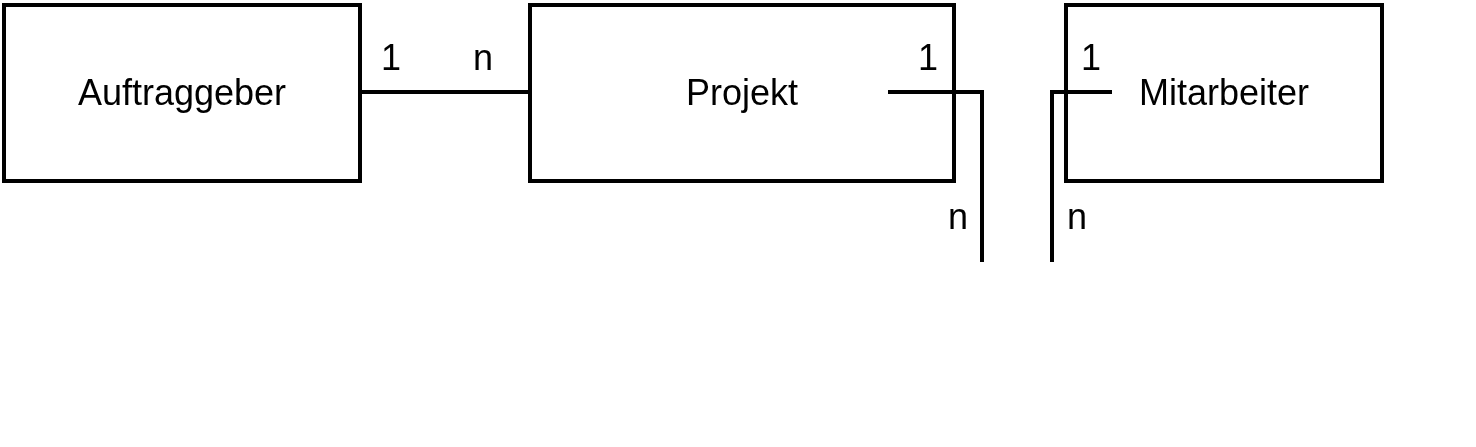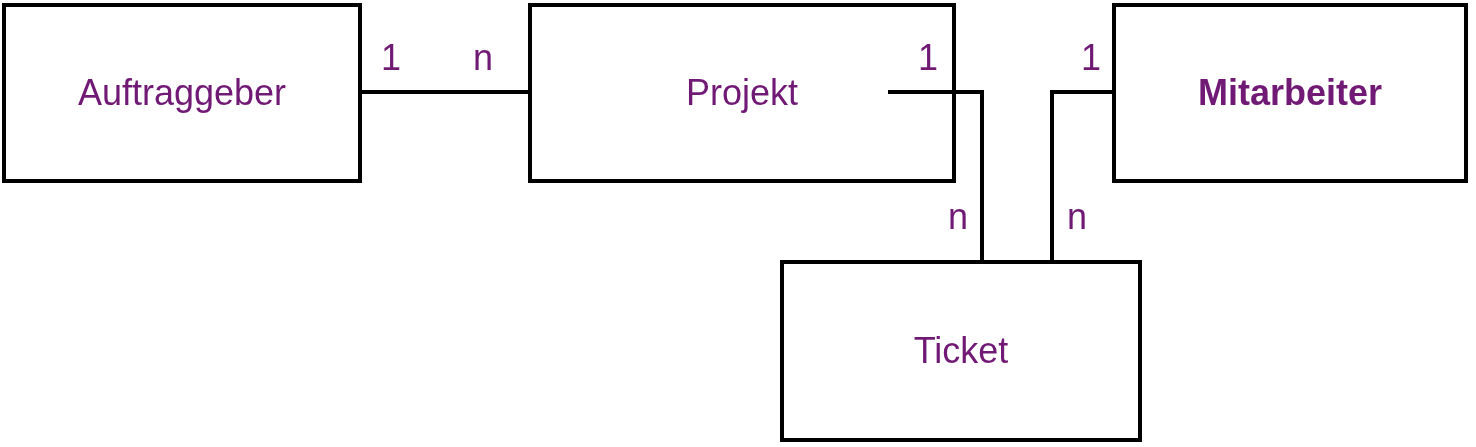--- a/index.html
+++ b/index.html
@@ -6,21 +6,21 @@
     margin: 0;
     padding: 0;
     background: #ffffff;
   }
   #diagram {
     position: relative;
     width: 1476px;
     height: 447px;
     background: #ffffff;
     font-family: "Liberation Sans", sans-serif;
-    color: #701a75;
+    color: #000000;
     overflow: hidden;
   }
   .entity-box {
     position: absolute;
     box-sizing: border-box;
     border: 4px solid #000000;
     background: #ffffff;
     display: flex;
     align-items: center;
     justify-content: center;
@@ -35,21 +35,21 @@
   .cardinality {
     position: absolute;
     font-size: 36px;
     line-height: 1;
     transform: translateX(-50%);
     white-space: nowrap;
   }
   
   #box-auftraggeber { left: 2px;    top: 3px;   width: 360px; height: 180px; }
   #box-projekt      { left: 528px;  top: 3px;   width: 428px; height: 180px; }
-  #box-mitarbeiter  { left: 1112px; top: 3px;   width: 356px; height: 180px; font-weight: bold; }
+  #box-mitarbeiter  { left: 1064px; top: 3px;   width: 320px; height: 180px; }
   #box-ticket       { left: 780px;  top: 260px; width: 362px; height: 182px; }
   
   #line-ap          { left: 360px;  top: 90px;  width: 170px; height: 4px; }
   #line-pt-h        { left: 888px;  top: 90px;  width: 96px;  height: 4px; }
   #line-pt-v        { left: 980px;  top: 90px;  width: 4px;   height: 172px; }
   #line-mt-h        { left: 1050px; top: 90px;  width: 62px;  height: 4px; }
   #line-mt-v        { left: 1050px; top: 90px;  width: 4px;   height: 172px; }
   
   #card-ap-1 { left: 391px;  top: 40px; }
   #card-ap-n { left: 483px;  top: 40px; }
@@ -65,23 +65,20 @@
 
   <div id="box-auftraggeber" class="entity-box">
     <span>Auftraggeber</span>
   </div>
   <div id="box-projekt" class="entity-box">
     <span>Projekt</span>
   </div>
   <div id="box-mitarbeiter" class="entity-box">
     <span>Mitarbeiter</span>
   </div>
-  <div id="box-ticket" class="entity-box">
-    <span>Ticket</span>
-  </div>
 
   <div id="line-ap" class="connector"></div>
   <div id="line-pt-h" class="connector"></div>
   <div id="line-pt-v" class="connector"></div>
   <div id="line-mt-h" class="connector"></div>
   <div id="line-mt-v" class="connector"></div>
 
   <div id="card-ap-1" class="cardinality">1</div>
   <div id="card-ap-n" class="cardinality">n</div>
   <div id="card-pt-1" class="cardinality">1</div>

